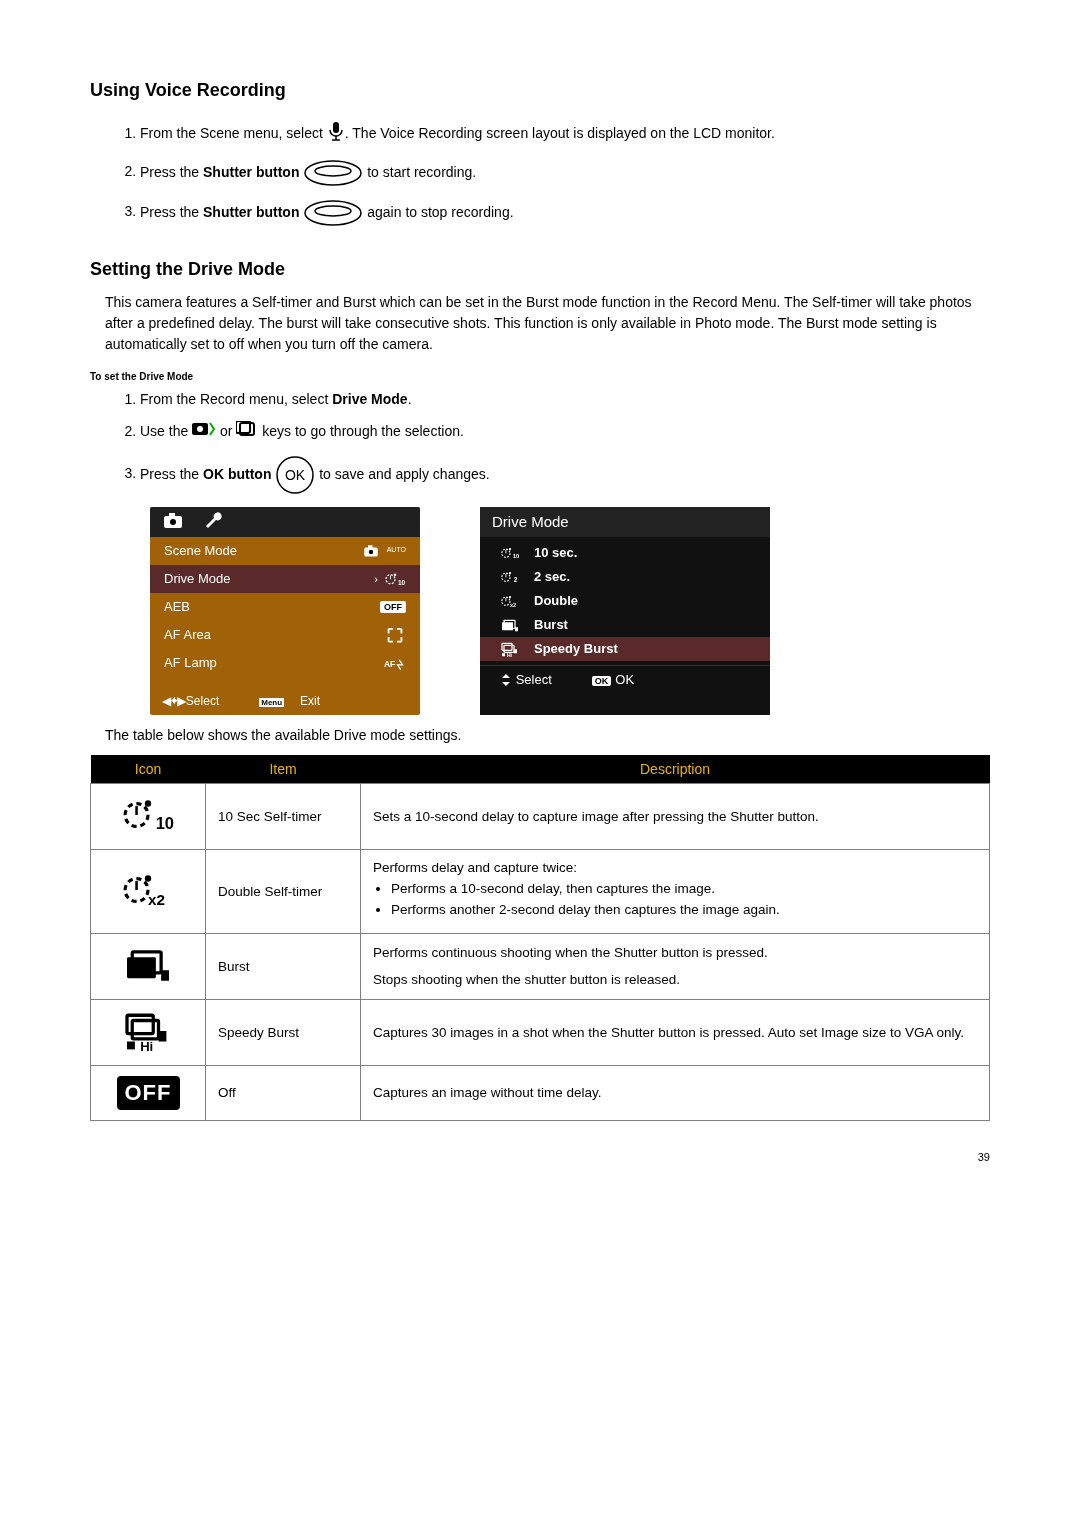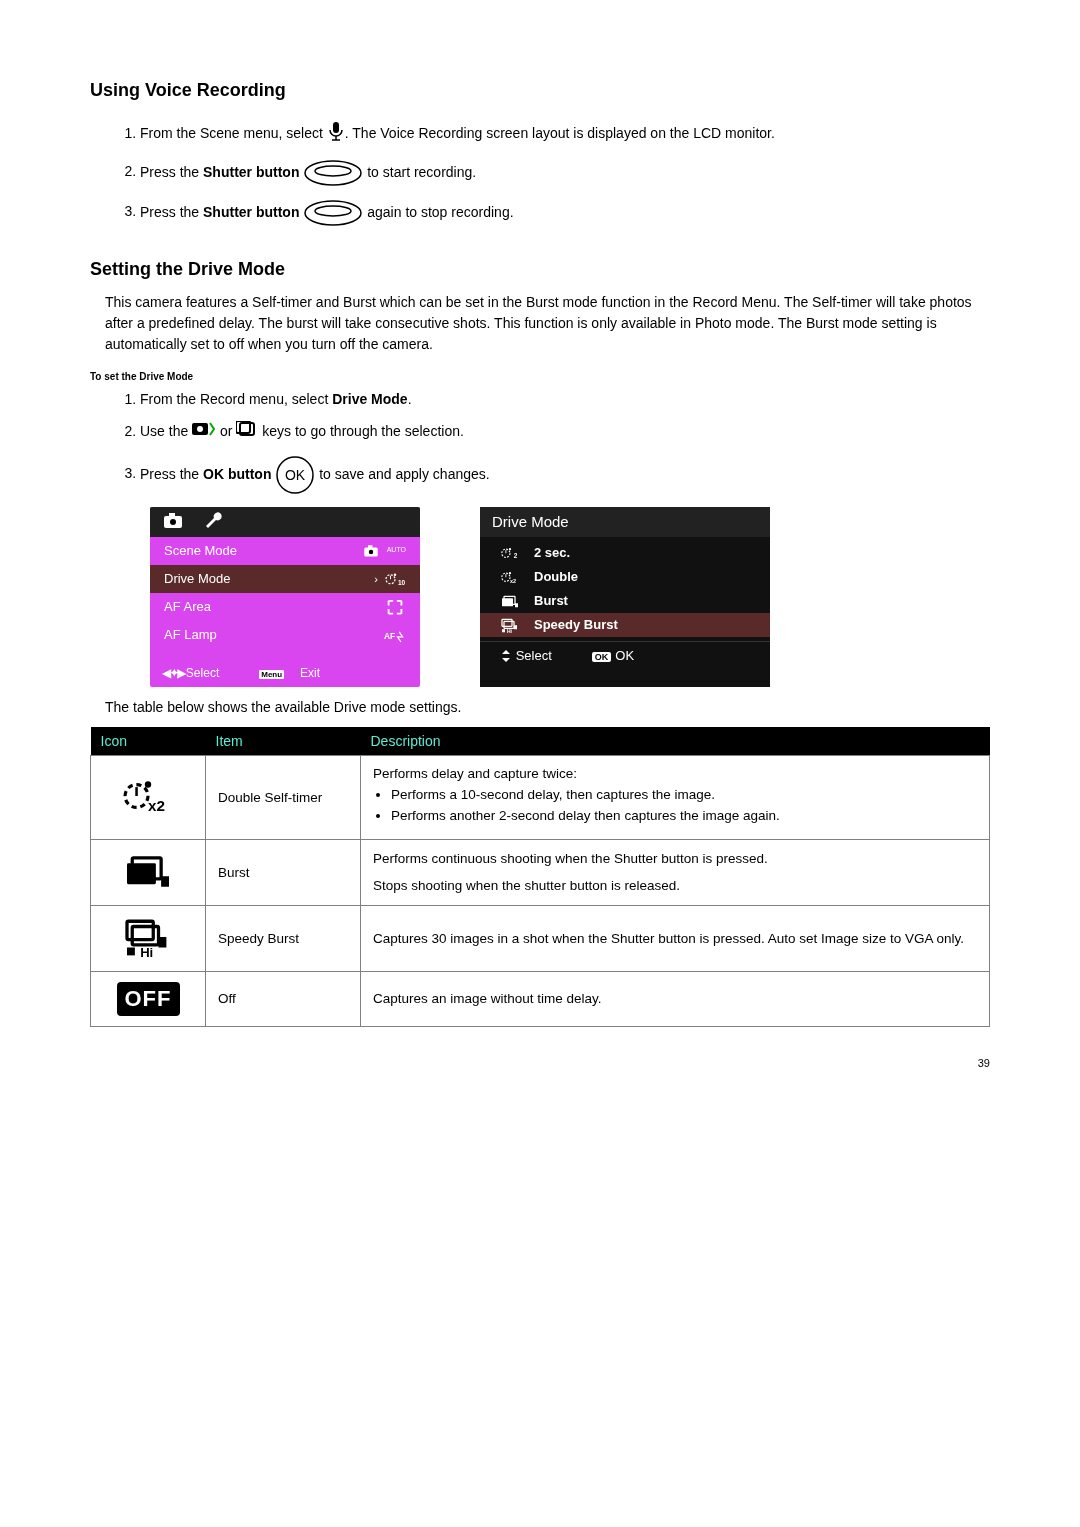--- a/index.html
+++ b/index.html
@@ -62,21 +62,21 @@
   .lcd1 .footer .t2 { font-family:"Courier New", monospace; letter-spacing:1px; text-shadow: 0 0 2px #000; }
 
   
   p.para { margin: 8px 0 12px 15px; line-height: 1.5; }
   p.note { margin: 8px 0 12px 15px; }
 
   
   .menus { display:flex; gap:60px; margin: 12px 0 12px 60px; }
 
   .menu1 {
-    width: 270px; background:#d946ef; color:#fff; font-size:13px;
+    width: 270px; background:#a16207; color:#fff; font-size:13px;
     border-radius:2px; overflow:hidden;
   }
   .menu1 .tabs { background:#202020; height:30px; display:flex; align-items:center; padding:0 12px; gap:18px; }
   .menu1 .tabs .cam svg, .menu1 .tabs .wrench svg { fill:#fff; }
   .menu1 .row { display:flex; justify-content:space-between; align-items:center; height:28px; padding:0 14px; }
   .menu1 .row.sel { background:#5a2a2a; }
   .menu1 .row .val { display:flex; align-items:center; gap:6px; font-size:11px; background:transparent; }
   .menu1 .off-badge { background:#fff; color:#000; font-size:9px; font-weight:bold; padding:1px 4px; border-radius:2px; }
   .menu1 .foot { height:28px; display:flex; align-items:center; padding:0 12px; gap:40px; font-size:12px; }
   .menu1 .foot .lbl1::before { content:"◀✦▶ "; letter-spacing:-2px; }
@@ -88,21 +88,21 @@
   .menu2 .hdr { background:#222; height:30px; display:flex; align-items:center; padding:0 12px; font-size:15px; }
   .menu2 .body { padding: 4px 0; }
   .menu2 .item { display:flex; align-items:center; gap:14px; height:24px; padding:0 20px; font-weight:bold; }
   .menu2 .item.sel { background:#5a2a2a; }
   .menu2 .item .ico { width:20px; display:flex; justify-content:center; }
   .menu2 .foot { height:28px; display:flex; align-items:center; padding:0 20px; gap:40px; font-size:13px; border-top:1px solid #333; }
   .menu2 .ok-badge { background:#fff; color:#000; font-size:9px; font-weight:bold; padding:0 3px; border-radius:2px; margin-right:4px; }
 
   
   table.drive { border-collapse: collapse; width: 100%; margin-top: 10px; }
-  table.drive th { background:#000; color:#5eead4; text-align:left; padding:6px 10px; font-weight:normal; font-size:14px; }
+  table.drive th { background:#000; color:#eab308; text-align:center; padding:6px 10px; font-weight:normal; font-size:14px; }
   table.drive td { border:1px solid #808080; padding:10px 12px; vertical-align:middle; font-size:13.5px; }
   table.drive td.icon { width:90px; text-align:center; }
   table.drive td.item { width:130px; }
   table.drive td.desc ul { margin:6px 0 0 18px; padding:0; }
   table.drive td.desc ul li { margin:6px 0; }
   table.drive th:first-child { width:90px; }
   table.drive th:nth-child(2) { width:130px; }
 
   .off-icon-big { display:inline-block; background:#000; color:#fff; font-weight:bold; font-size:22px; padding:4px 8px; border-radius:4px; font-family: Arial, sans-serif; letter-spacing:1px; }
 
@@ -267,20 +267,26 @@
         <div class="row sel">
           <span>Drive Mode</span>
           <span class="val">
             <span style="color:#fff">›</span> 
             <svg width="22" height="16.5" viewBox="0 0 44 30" style="color:#fff">
               <use href="#ic-timer10"></use>
             </svg>
           </span>
         </div>
         <div class="row">
+          <span>AEB</span>
+          <span class="val">
+            <span class="off-badge">OFF</span>
+          </span>
+        </div>
+        <div class="row">
           <span>AF Area</span>
           <span class="val">
             <svg width="22" height="16.5" viewBox="0 0 18 18" style="color:#fff">
               <use href="#ic-afarea"></use>
             </svg>
           </span>
         </div>
         <div class="row">
           <span>AF Lamp</span>
           <span class="val">
@@ -293,20 +299,28 @@
     <div style="height:10px"></div>
     <div class="foot">
       <span class="lbl1">Select</span>
       <span><span class="exit-badge">Menu</span><span>Exit</span></span>
     </div>
   </div>
 
   <div class="menu2">
     <div class="hdr">Drive Mode</div>
     <div class="body" id="menu2-items">
+        <div class="item">
+          <span class="ico">
+            <svg width="22" height="16.5" viewBox="0 0 44 30" style="color:#fff">
+              <use href="#ic-timer10"></use>
+            </svg>
+          </span>
+          <span>10 sec.</span>
+        </div>
         <div class="item">
           <span class="ico">
             <svg width="22" height="16.5" viewBox="0 0 44 30" style="color:#fff">
               <use href="#ic-timer2"></use>
             </svg>
           </span>
           <span>2 sec.</span>
         </div>
         <div class="item">
           <span class="ico">
@@ -349,20 +363,29 @@
 
 <table class="drive">
   <thead>
     <tr>
       <th>Icon</th>
       <th>Item</th>
       <th>Description</th>
     </tr>
   </thead>
   <tbody id="drive-table-body">
+      <tr>
+        <td class="icon"><svg width="56" height="42" viewBox="0 0 44 30" style="color:#000">
+            <use href="#ic-timer10"></use>
+          </svg></td>
+        <td class="item">10 Sec Self-timer</td>
+        <td class="desc">
+          <div>Sets a 10-second delay to capture image after pressing the Shutter button.</div>
+        </td>
+      </tr>
       <tr>
         <td class="icon"><svg width="56" height="42" viewBox="0 0 44 30" style="color:#000">
             <use href="#ic-timerx2"></use>
           </svg></td>
         <td class="item">Double Self-timer</td>
         <td class="desc">
           <div>Performs delay and capture twice:</div>
           <ul>
             <li>Performs a 10-second delay, then captures the image.</li>
             <li>Performs another 2-second delay then captures the image again.</li>

